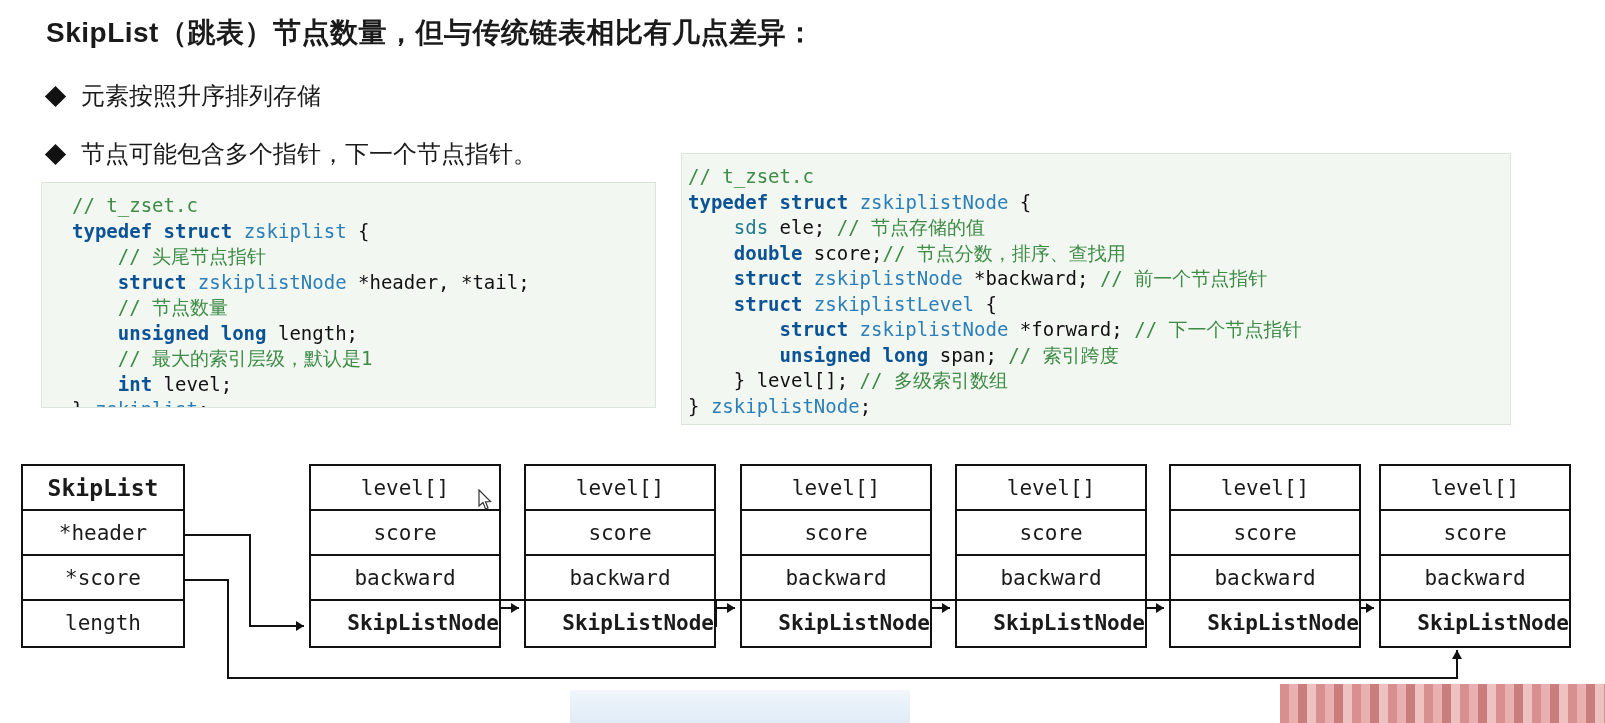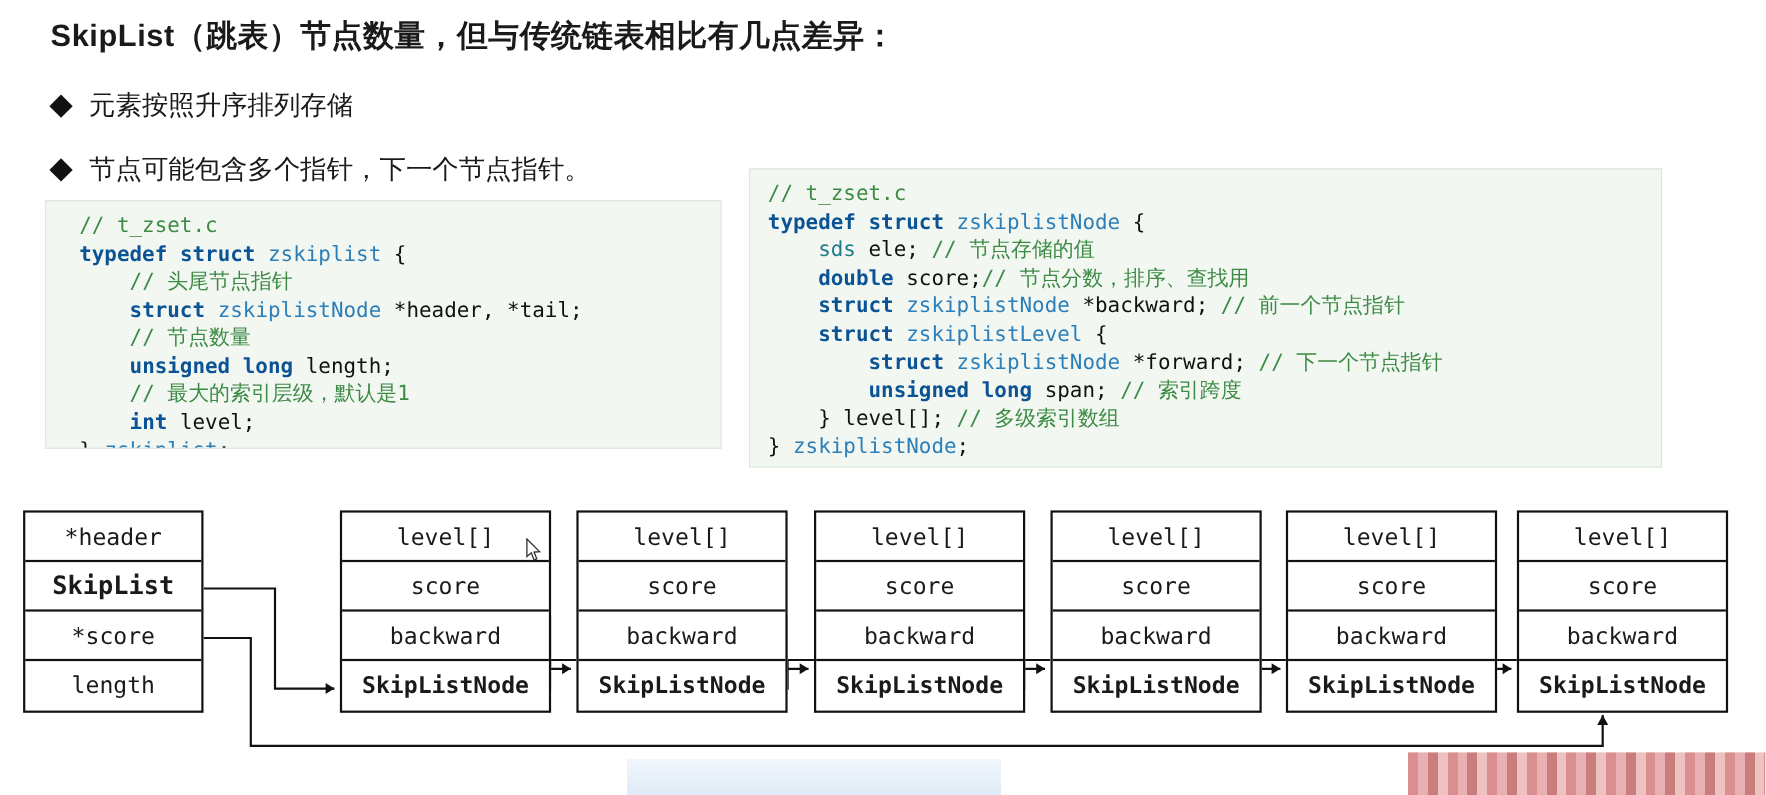--- a/index.html
+++ b/index.html
@@ -63,21 +63,21 @@
     top: 182px;
     width: 615px;
     height: 226px;
     padding: 10px 30px;
   }
   #code-right {
     left: 681px;
     top: 153px;
     width: 830px;
     height: 272px;
-    padding: 10px 16px;
+    padding: 10px 6px;
   }
   .c-com  { color: #3d8b45; }
   .c-kw   { color: #0b5394; font-weight: bold; }
   .c-type { color: #1f7a8c; }
   .c-id   { color: #2c7fb8; }
   .c-pl   { color: #111; }
 
   
   .node {
     position: absolute;
@@ -95,20 +95,21 @@
     box-sizing: border-box;
   }
   .node .cell:last-child { border-bottom: none; }
   .node .cell.head {
     font-weight: bold;
     font-size: 23px;
   }
   .node .cell.title {
     font-weight: bold;
     font-size: 21px;
+    text-align: right;
   }
 
   #skiplist-struct {
     left: 21px;
     top: 464px;
     width: 164px;
   }
   .sl-node {
     top: 464px;
     width: 192px;
@@ -226,22 +227,22 @@
     <polygon points="474,626 482,621 482,631"></polygon>
     <polygon points="690,626 698,621 698,631"></polygon>
     <polygon points="905,626 913,621 913,631"></polygon>
     <polygon points="1120,626 1128,621 1128,631"></polygon>
     <polygon points="1334,626 1342,621 1342,631"></polygon>
     <polygon points="1457,650 1452,659 1462,659"></polygon>
   </g>
 </svg>
 
 <div class="node" id="skiplist-struct">
+  <div class="cell head">SkipList</div>
   <div class="cell">*header</div>
-  <div class="cell head">SkipList</div>
   <div class="cell">*score</div>
   <div class="cell">length</div>
 </div>
 
 <div class="node sl-node" id="node-0">
   <div class="cell">level[]</div>
   <div class="cell">score</div>
   <div class="cell">backward</div>
   <div class="cell title">SkipListNode</div>
 </div>

